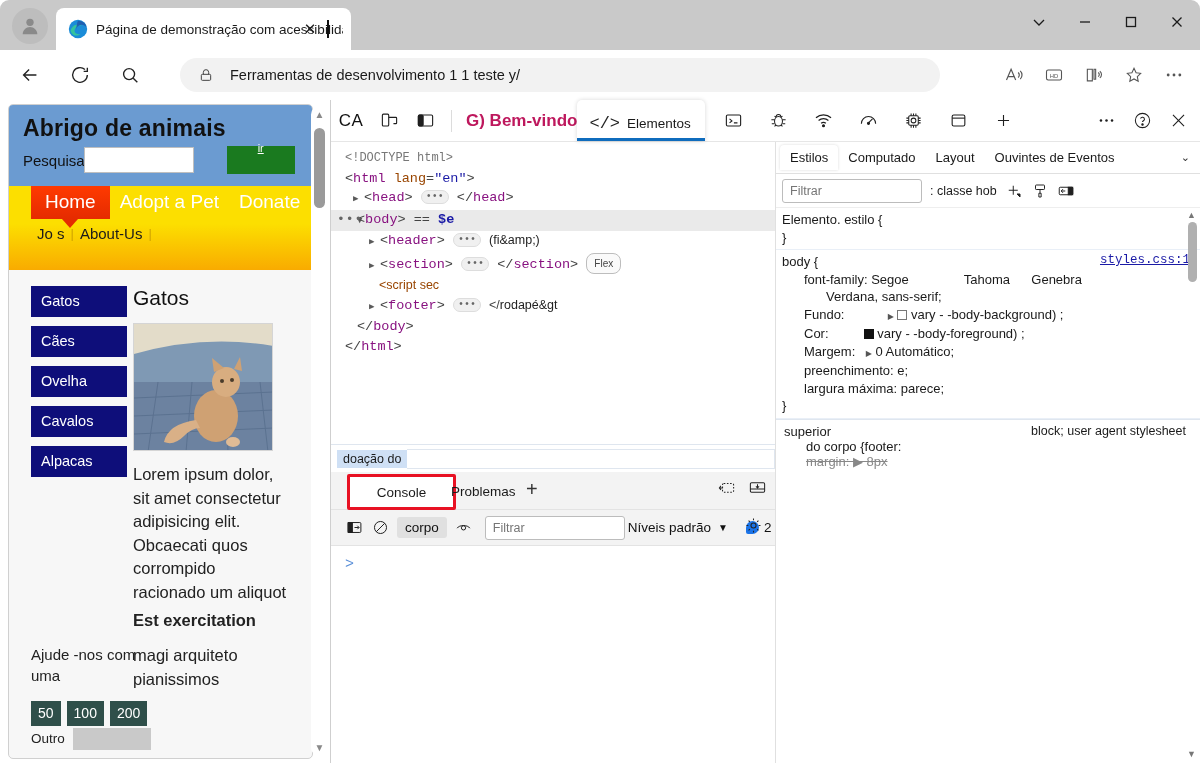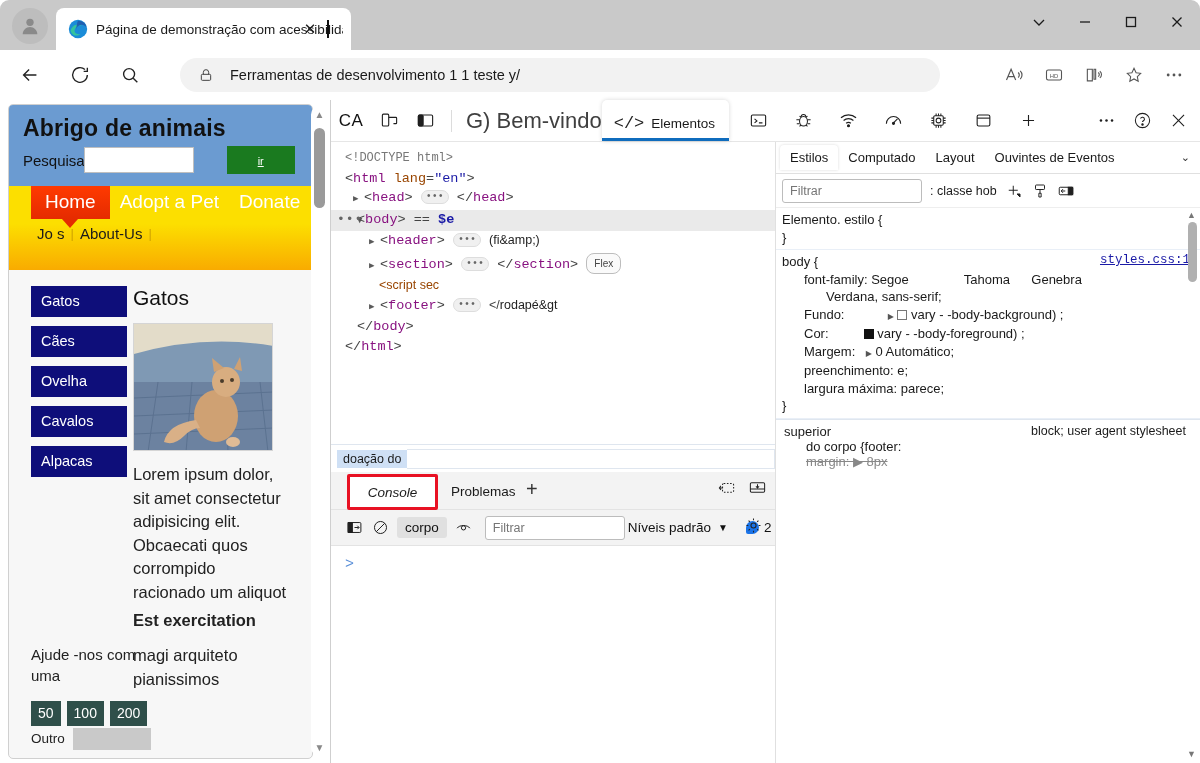--- a/index.html
+++ b/index.html
@@ -94,21 +94,21 @@
   }
   .search-row { display:flex; align-items:center; }
   .search-row .lbl { font-size:15px; color:#111; }
   .search-row input.sbox {
     width:110px; height:26px; border:1px solid #bfbfbf; background:#fff;
     margin-left:-6px;
   }
   .search-row .gobtn {
     margin-left:33px; width:68px; height:28px; background:#1a7a1f; color:#fff;
     border:none; font-size:11px; display:flex; align-items:flex-end;
-    justify-content:center; padding-bottom:7px;text-decoration:underline;
+    justify-content:center; padding-bottom:20px;text-decoration:underline;
   }
   .navbar {
     background:linear-gradient(180deg,#fcdf00 0%,#fcdf00 45%,#f9ab00 100%);
     position:relative; height:84px;
   }
   .navrow1 { display:flex; align-items:flex-start; padding-left:22px; }
   .nav-home {
     background:linear-gradient(180deg,#ff3a00 0%,#e52b00 100%);
     color:#fff; font-size:19px; padding:5px 14px 6px 14px; position:relative;
   }
@@ -169,21 +169,21 @@
     height:42px; background:#fff; display:flex; align-items:center;
     border-bottom:1px solid #e6e6e6; position:relative;
   }
   .dt-ico {
     width:30px; height:30px; display:flex; align-items:center; justify-content:center;
     color:#1f1f1f; margin:0 3px;
   }
   .dt-ico svg { width:19px; height:19px; }
   .dt-ico.ca { font-size:17px; letter-spacing:.5px; width:34px; color:#111; }
   .dt-divider { width:1px; height:22px; background:#dcdcdc; margin:0 8px; }
-  .dt-welcome { font-size:22px; font-weight:400; color:#404040; padding:0 6px; }
+  .dt-welcome { font-size:17px; font-weight:700; color:#be185d; padding:0 6px; }
   .dt-tab-el {
     position:relative; display:flex; align-items:center; gap:7px;
     padding:6px 14px 0 12px; height:41px; background:#fff;
     box-shadow:0 0 4px rgba(0,0,0,.16); border-radius:5px 5px 0 0;
     margin-left:-6px;
   }
   .dt-tab-el .codeico { font-size:17px; color:#1f1f1f; font-family:"Liberation Mono", monospace; }
   .dt-tab-el .lab { font-size:13.5px; color:#1a1a1a; }
   .dt-tab-el .under {
     position:absolute; left:0; right:0; bottom:0; height:3px; background:#0f6cbd;
@@ -230,23 +230,23 @@
   }
   .breadcrumb-bar .bcrest { flex:1; height:20px; border:1px solid #dfe6ef; border-left:none;}
 
   
   .drawer { position:relative; height:291px; background:#fff; }
   .drawer-tabs {
     height:38px; display:flex; align-items:flex-end; background:#f3f3f3;
     border-bottom:1px solid #e3e3e3; position:relative;
   }
   .console-tab-wrap {
-    position:absolute; left:16px; top:2px; width:91px; height:36px;
+    position:absolute; left:16px; top:2px; width:109px; height:36px;
     border:3px solid #e81123; background:#fff; border-radius:2px;
-    display:flex; align-items:center; justify-content:center;font-style:italic;
+    display:flex; align-items:center; justify-content:center;
   }
   .console-tab-wrap .lab { font-size:13.5px; color:#1a1a1a; }
   .drawer-tabs .problemas {
     position:absolute; left:120px; top:12px; font-size:13.5px; color:#1a1a1a;
   }
   .drawer-tabs .plus {
     position:absolute; left:195px; top:6px; font-size:20px; color:#333; font-weight:300;
   }
   .drawer-tabs .dt-right2 { position:absolute; right:8px; top:6px; display:flex; gap:12px; }
   .drawer-tabs .dt-right2 svg { width:19px; height:19px; color:#222; }

